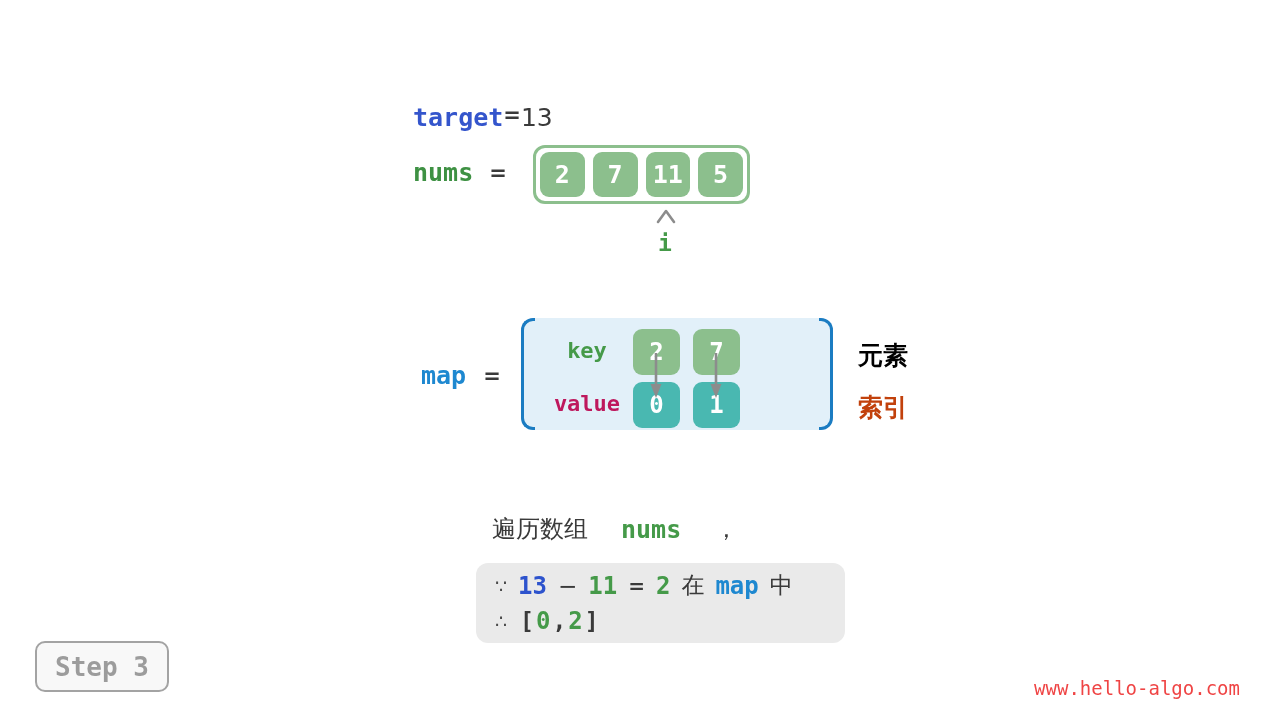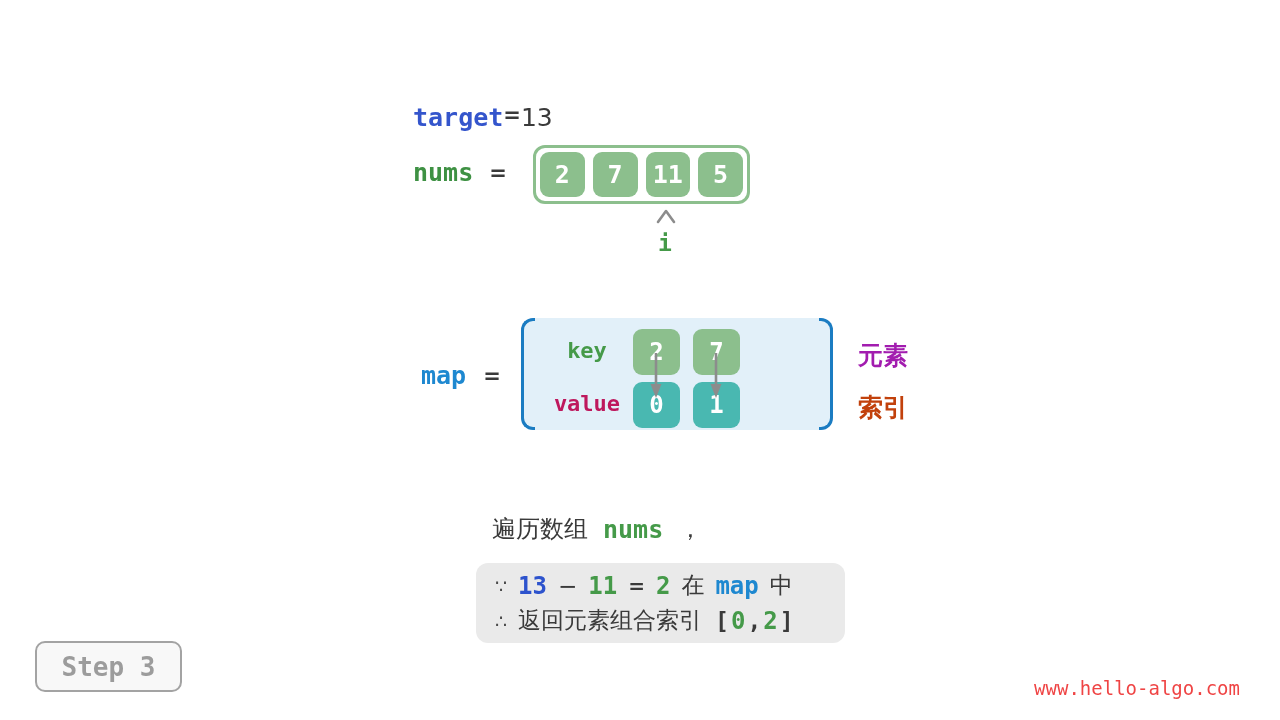--- a/index.html
+++ b/index.html
@@ -56,46 +56,46 @@
   }
   .key-cell   { top: 11px; background: #8cbf8d; }
   .value-cell { top: 64px; background: #49b8b1; }
   .cell-col1 { left: 112px; }
   .cell-col2 { left: 172px; }
   .kv-arrow { position: absolute; top: 35px; width: 14px; height: 46px; }
   .kv-arrow-1 { left: 128px; }
   .kv-arrow-2 { left: 188px; }
 
   .side-label { font-size: 25px; font-weight: bold; left: 858px; }
-  .side-element { top: 339px; color: #a21caf; }
+  .side-element { top: 339px; color: #000000; }
   .side-index   { top: 391px; color: #c2410c; }
 
   
-  .sentence { left: 492px; top: 513px; display: flex; align-items: center; gap: 15px; font-size: 24px; }
+  .sentence { left: 492px; top: 513px; display: flex; align-items: center; gap: 33px; font-size: 24px; }
   .sentence .code-green { color: #459a49; font-size: 25px; }
 
   
   .note-box {
     left: 476px; top: 563px; width: 369px; height: 80px;
     box-sizing: border-box; background: #eaeaea; border-radius: 12px;
     padding: 5px 0 0 19px; font-size: 23px;
   }
   .note-line { display: flex; align-items: center; gap: 11px; height: 35px; }
   .tok-sym  { color: #4a4a4a; font-size: 19px; }
   .tok-blue { color: #2d53cd; font-size: 24px; }
   .tok-green{ color: #459a49; font-size: 24px; }
   .tok-cyan { color: #1e88d0; font-size: 24px; }
   .tok-dark { color: #3a3a3a; }
   .tok-eqs  { color: #3a3a3a; font-weight: bold; font-size: 20px; }
   .bracket-group { display: flex; align-items: center; gap: 2px; margin-left: 2px; }
   .bracket-group .tok-dark { font-family: "DejaVu Sans Mono", "Liberation Mono", monospace; font-weight: bold; }
 
   
   .step-badge {
-    left: 35px; top: 641px; width: 147px; height: 51px;
+    left: 35px; top: 641px; width: 134px; height: 51px;
     box-sizing: border-box;
     border: 2px solid #a3a3a3; border-radius: 10px; background: #f8f8f8;
     color: #9c9c9c; font-size: 26px;
     display: flex; align-items: center; justify-content: center;
   }
 
   
   .watermark {
     right: 40px; top: 677px;
     font-family: "DejaVu Sans Mono", "Liberation Mono", monospace;
@@ -177,21 +177,20 @@
     <span class="tok-dark">−</span>
     <span class="mono tok-green">11</span>
     <span class="tok-eqs">=</span>
     <span class="mono tok-green">2</span>
     <span class="tok-dark">在</span>
     <span class="mono tok-cyan">map</span>
     <span class="tok-dark">中</span>
   </div>
   <div class="note-line">
     <span class="tok-sym">∴</span>
-    <span class="tok-dark">返回元素组合索引</span>
     <span class="bracket-group">
       <span class="tok-dark">[</span>
       <span class="mono tok-green">0</span>
       <span class="tok-dark">,</span>
       <span class="mono tok-green">2</span>
       <span class="tok-dark">]</span>
     </span>
   </div>
 </div>
 

